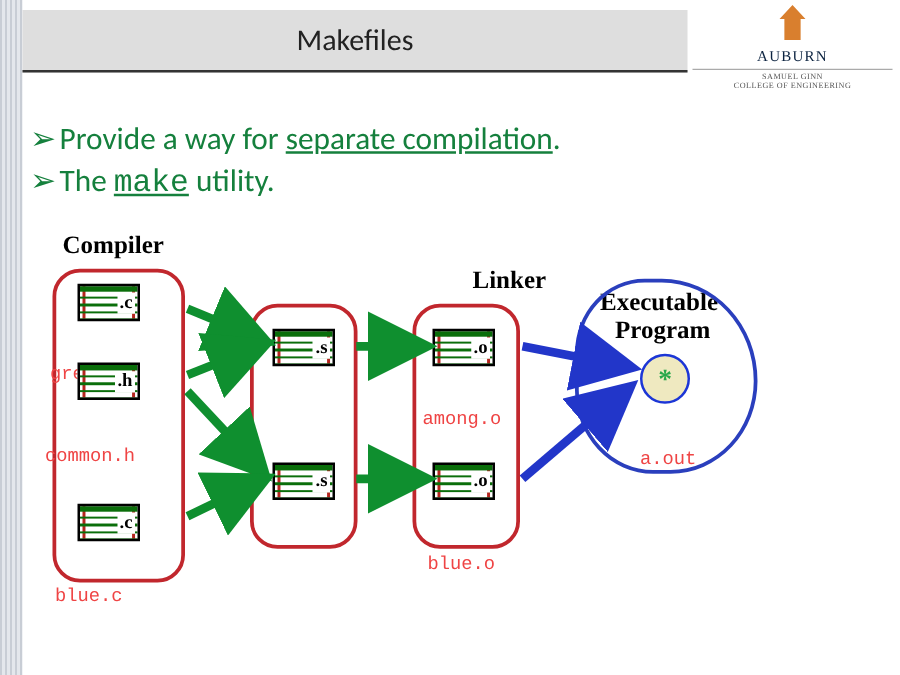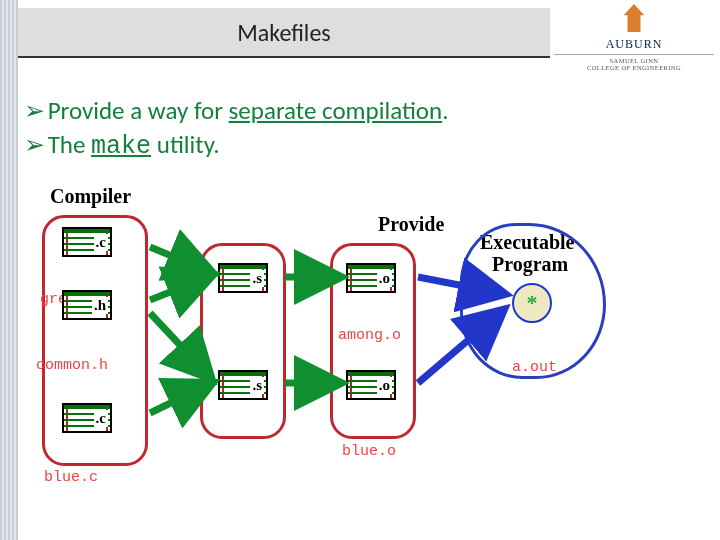--- a/index.html
+++ b/index.html
@@ -175,21 +175,21 @@
   </div>
   <div class="row">
     <span class="arrow">➢</span>
     <span>The </span><span class="ul mono">make</span><span> utility.</span>
   </div>
 </div>
 
 <div class="diagram">
 
   <div class="label" style="left:10px;top:0px">Compiler</div>
-  <div class="label" style="left:338px;top:28px">Provide</div>
+  <div class="label" style="left:338px;top:28px">Linker</div>
   <div class="label" style="left:440px;top:46px">Executable</div>
   <div class="label" style="left:452px;top:68px">Program</div>
 
   <div class="group g-red" style="left:2px; top:30px; width:100px; height:245px"></div>
   <div class="group g-red" style="left:160px; top:58px; width:80px; height:190px"></div>
   <div class="group g-red" style="left:290px; top:58px; width:80px; height:190px"></div>
 
   <div class="group g-blue" style="left:420px; top:38px; width:140px; height:150px; border-radius:40% 55% 50% 45%"></div>
 
   <div class="filebox" style="left:22px; top:42px">

